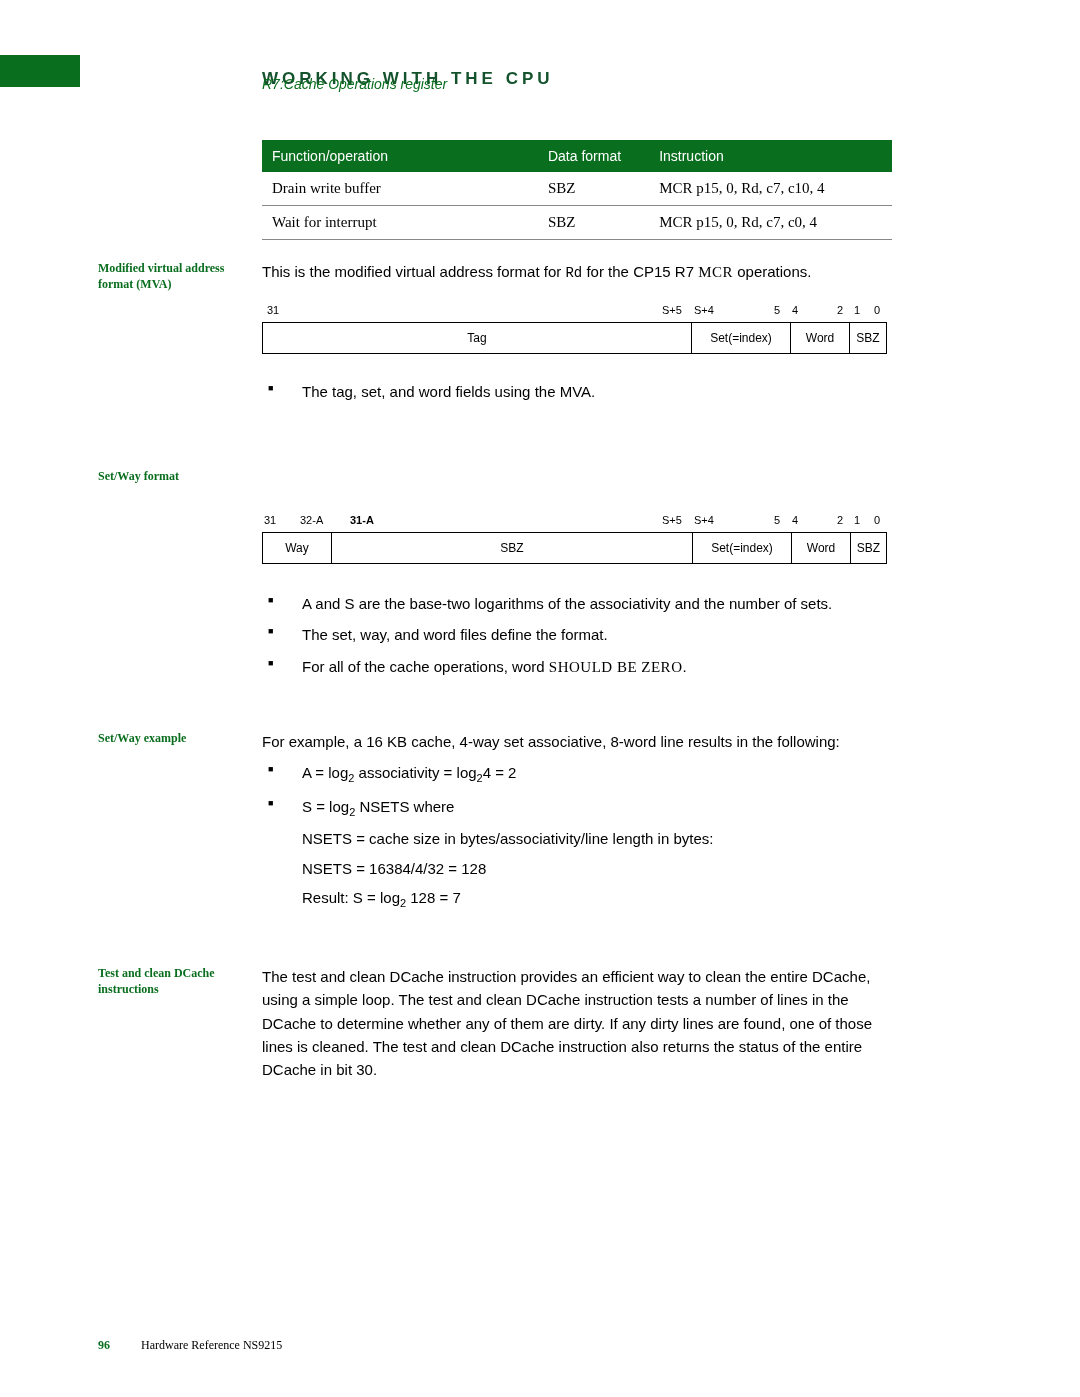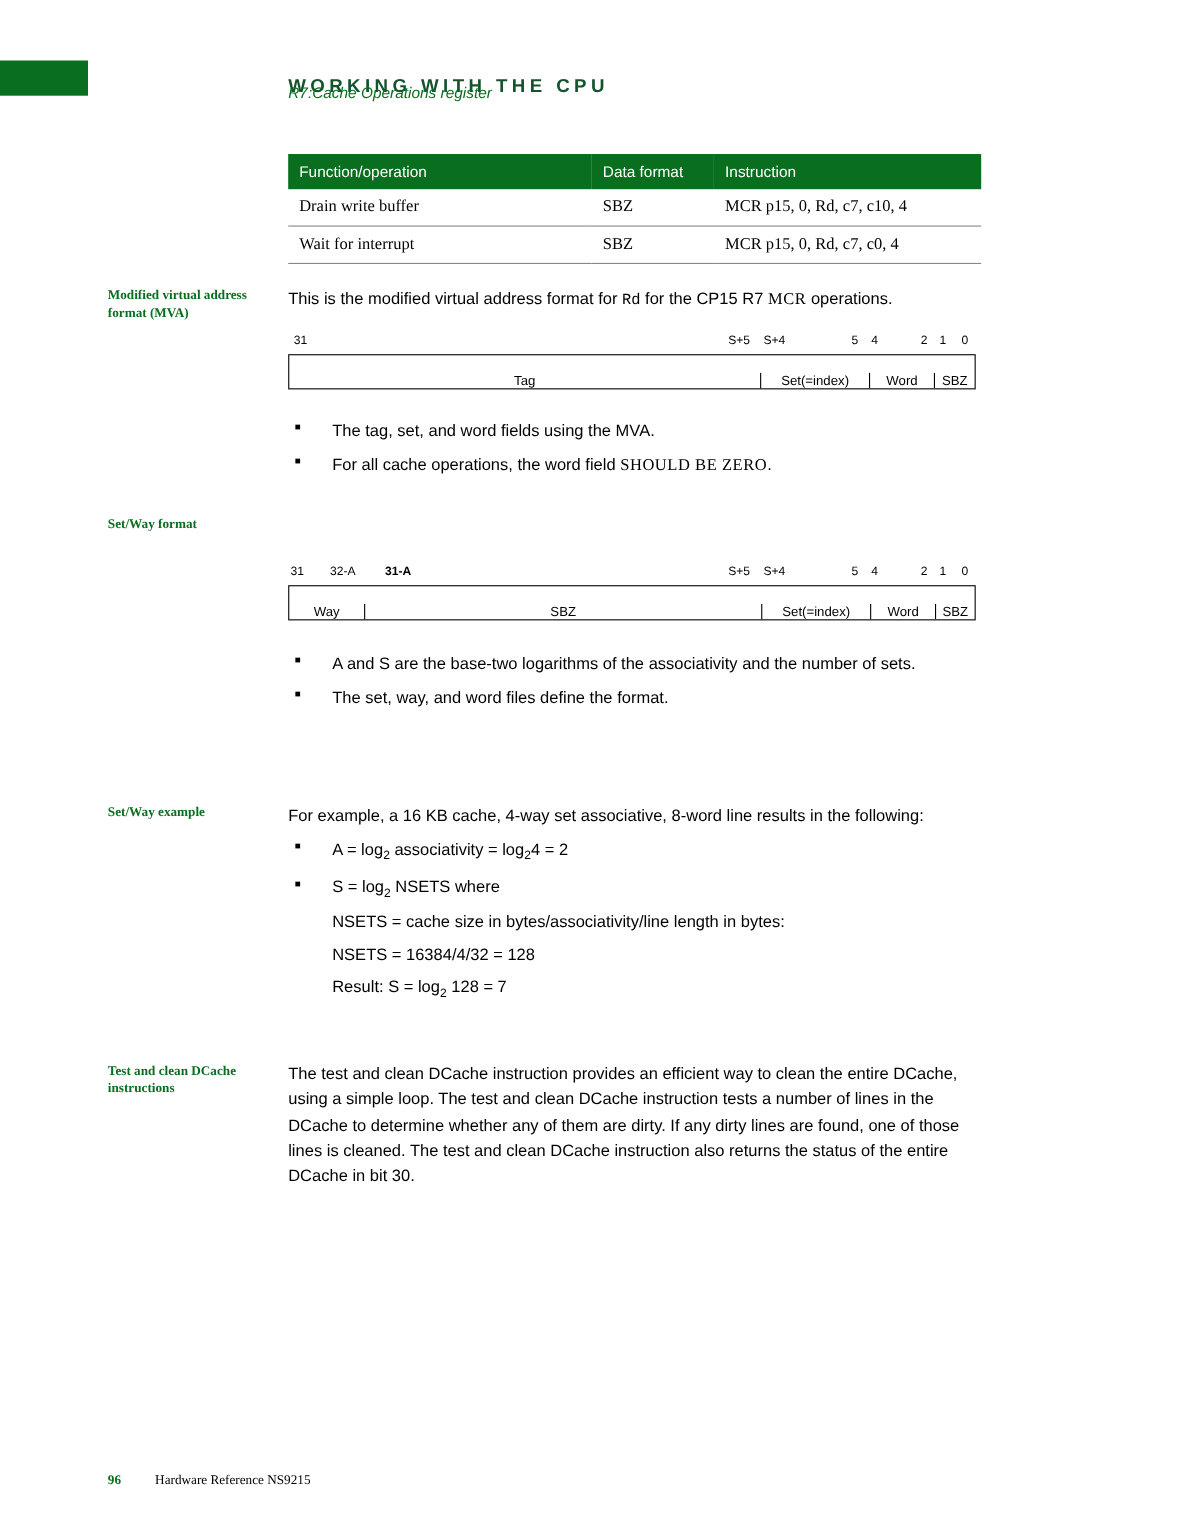--- a/index.html
+++ b/index.html
@@ -135,21 +135,20 @@
     height: 18px;
   }
   .bf-lab {
     position: absolute;
     font-size: 11px;
   }
   .bf-row {
     display: flex;
     border: 1px solid #000;
     height: 30px;
-    align-items: flex-end;
   }
   .bf-cell {
     border-right: 1px solid #000;
     display: flex;
     align-items: center;
     justify-content: center;
     font-size: 12px;
   }
   .bf-cell:last-child { border-right: none; }
 
@@ -218,23 +217,20 @@
       <div class="bf-cell" style="flex:0 0 428px;">Tag</div>
       <div class="bf-cell" style="flex:0 0 98px;">Set(=index)</div>
       <div class="bf-cell" style="flex:0 0 58px;">Word</div>
       <div class="bf-cell" style="flex:1 1 auto;">SBZ</div>
     </div>
   </div>
 
   <div class="body-text" style="top:380px;">
     <ul class="bullets">
       <li><span>The tag, set, and word fields using the MVA.</span></li>
-      <li>
-        <span>For all cache operations, the word field </span><span class="smallcaps">SHOULD BE ZERO</span><span>.</span>
-      </li>
     </ul>
   </div>
 
   <div class="margin-label" style="top:468px;">Set/Way format</div>
 
   <div class="bitfield" style="top:514px;">
     <div class="bf-labels">
       <span class="bf-lab" style="left:2px;">31</span>
       <span class="bf-lab" style="left:38px;">32-A</span>
       <span class="bf-lab" style="left:88px;font-weight:bold;">31-A</span>
@@ -252,20 +248,23 @@
       <div class="bf-cell" style="flex:0 0 98px;">Set(=index)</div>
       <div class="bf-cell" style="flex:0 0 58px;">Word</div>
       <div class="bf-cell" style="flex:1 1 auto;">SBZ</div>
     </div>
   </div>
 
   <div class="body-text" style="top:592px;">
     <ul class="bullets">
       <li><span>A and S are the base-two logarithms of the associativity and the number of sets.</span></li>
       <li><span>The set, way, and word files define the format.</span></li>
+      <li>
+        <span>For all of the cache operations, word </span><span class="smallcaps">SHOULD BE ZERO</span><span>.</span>
+      </li>
     </ul>
   </div>
 
   <div class="margin-label" style="top:730px;">Set/Way example</div>
   <div class="body-text" style="top:730px;">
     <div>For example, a 16 KB cache, 4-way set associative, 8-word line results in the following:</div>
     <ul class="bullets" style="margin-top:8px;">
       <li>
         <span>A = log</span><sub>2</sub><span> associativity = log</span><sub>2</sub><span>4 = 2</span>
       </li>

